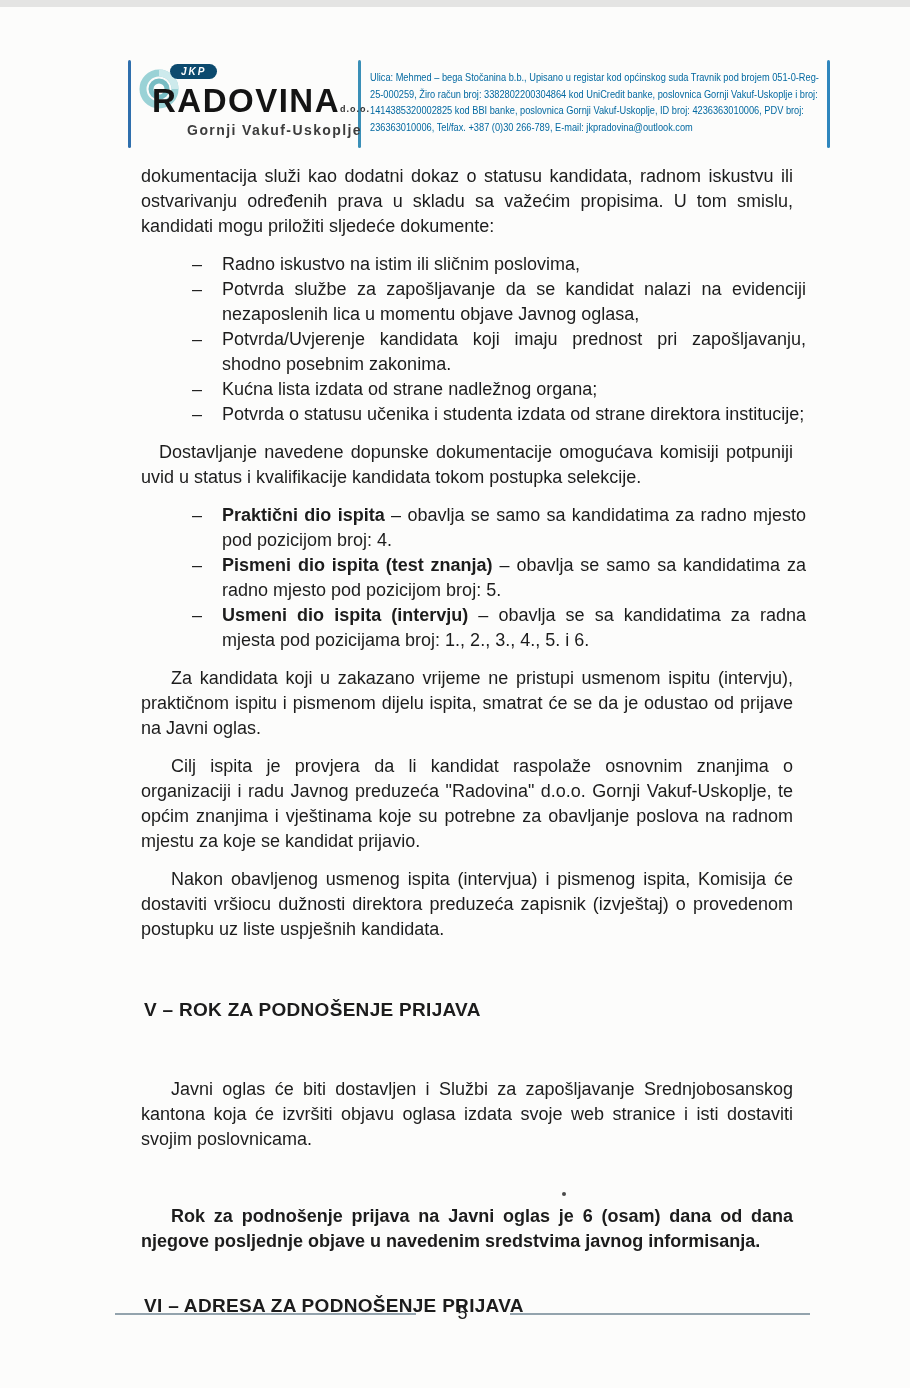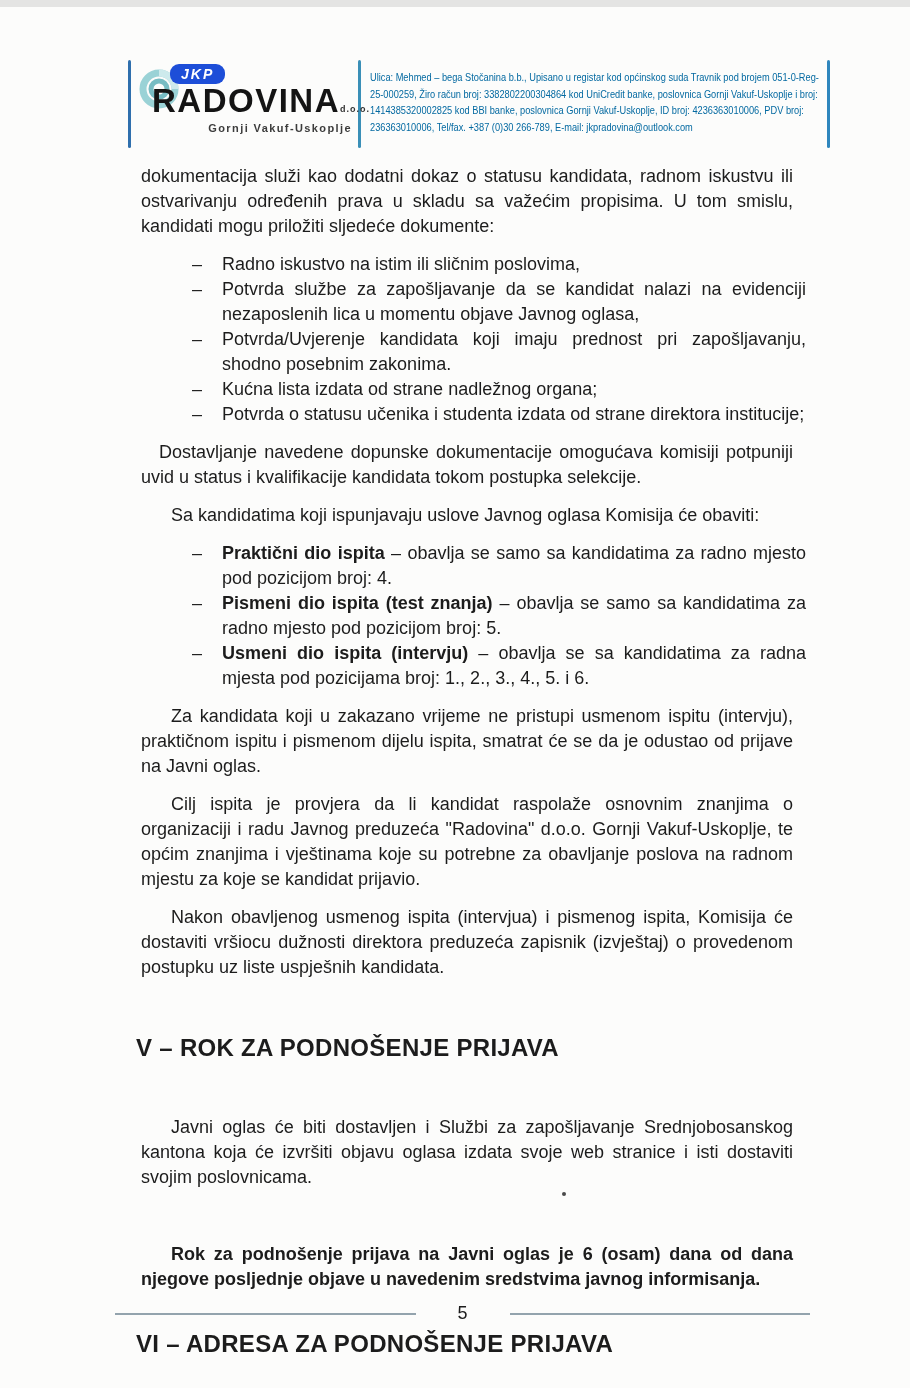--- a/index.html
+++ b/index.html
@@ -11,48 +11,48 @@
 
   
   .letterhead{position:absolute;top:60px;left:128px;width:702px;height:88px;}
   .lh-rule{position:absolute;top:0;bottom:0;width:3px;background:#2f6fad;border-radius:2px;}
   .lh-rule.left{left:0;}
   .lh-rule.mid{left:230px;background:#3a8fb7;}
   .lh-rule.right{right:0;background:#2f86bd;}
   .logo-block{position:absolute;left:12px;top:2px;width:210px;height:84px;}
   .swirl{position:absolute;left:-4px;top:4px;width:46px;height:46px;}
   .jkp-badge{
-    position:absolute;left:30px;top:2px;background:#1d4ed8;color:#fff;
-    font-size:14px;font-weight:bold;font-style:italic;letter-spacing:2px;
+    position:absolute;left:30px;top:2px;background:#0c4a6e;color:#fff;
+    font-size:10px;font-weight:bold;font-style:italic;letter-spacing:2px;
     padding:2px 11px;border-radius:9px;
   }
   .brand{
     position:absolute;left:12px;top:20px;font-size:33px;font-weight:bold;
     letter-spacing:1.5px;color:#141414;white-space:nowrap;
   }
   .brand .doo{font-size:9px;font-weight:bold;letter-spacing:1px;color:#333;}
   .subtitle{
-    position:absolute;left:32px;top:60px;width:180px;text-align:right;
-    font-size:11px;font-weight:bold;letter-spacing:1.4px;color:#3c3c3c;white-space:nowrap;
+    position:absolute;left:42px;top:60px;width:180px;text-align:right;
+    font-size:14px;font-weight:bold;letter-spacing:1.4px;color:#3c3c3c;white-space:nowrap;
   }
   .info-block{position:absolute;left:242px;top:9px;width:452px;color:#0369a1;}
   .info-line{
     white-space:nowrap;font-size:11px;line-height:16.5px;
     transform:scaleX(0.84);transform-origin:0 0;
   }
 
   
   .content{position:absolute;top:151px;left:128px;width:678px;font-size:18px;line-height:25px;text-align:justify;}
   p{margin:13px;}
   .indent{text-indent:30px;}
   ul.dash-list{list-style:none;margin:2px 0 2px 0;padding:0 0 0 64px;}
   ul.dash-list li{display:flex;align-items:flex-start;}
   .dash{width:30px;flex:0 0 30px;color:#222;}
   .li-text{flex:1;text-align:justify;}
-  .section-heading{font-size:24px;font-weight:bold;letter-spacing:0.3px;margin:0 0 0 8px;text-align:left;}
+  .section-heading{font-size:19px;font-weight:bold;letter-spacing:0.3px;margin:0 0 0 16px;text-align:left;}
   .gap-lg{height:42px;}
   .gap-md{height:26px;}
   .bold-par{font-weight:bold;}
 
   
   .footer{position:absolute;left:115px;right:100px;top:1303px;display:flex;align-items:center;}
   .footer-rule{flex:1;height:2px;background:#93a3ad;}
   .page-number{font-size:18px;color:#1c1c1c;padding:0 42px;}
   .scan-speck{position:absolute;left:562px;top:1192px;width:4px;height:4px;background:#4a4a4a;border-radius:50%;}
 </style>
@@ -108,21 +108,20 @@
           <span class="dash">–</span>
           <span class="li-text">Kućna lista izdata od strane nadležnog organa;</span>
         </li>
       <li>
           <span class="dash">–</span>
           <span class="li-text">Potvrda o statusu učenika i studenta izdata od strane direktora institucije;</span>
         </li>
     </ul>
 
     <p class="indent" style="text-indent:18px;">Dostavljanje navedene dopunske dokumentacije omogućava komisiji potpuniji uvid u status i kvalifikacije kandidata tokom postupka selekcije.</p>
-    <p class="indent">Sa kandidatima koji ispunjavaju uslove Javnog oglasa Komisija će obaviti:</p>
 
     <ul class="dash-list">
       <li>
           <span class="dash">–</span>
           <span class="li-text"><b>Praktični dio ispita</b><span> – obavlja se samo sa kandidatima za radno mjesto pod pozicijom broj: 4.</span></span>
         </li>
       <li>
           <span class="dash">–</span>
           <span class="li-text"><b>Pismeni dio ispita (test znanja)</b><span> – obavlja se samo sa kandidatima za radno mjesto pod pozicijom broj: 5.</span></span>
         </li>

